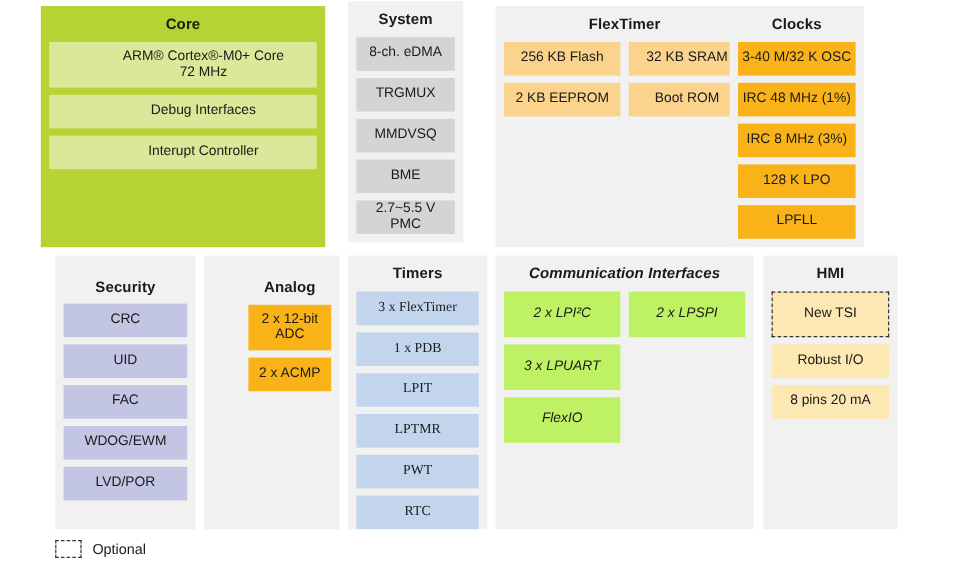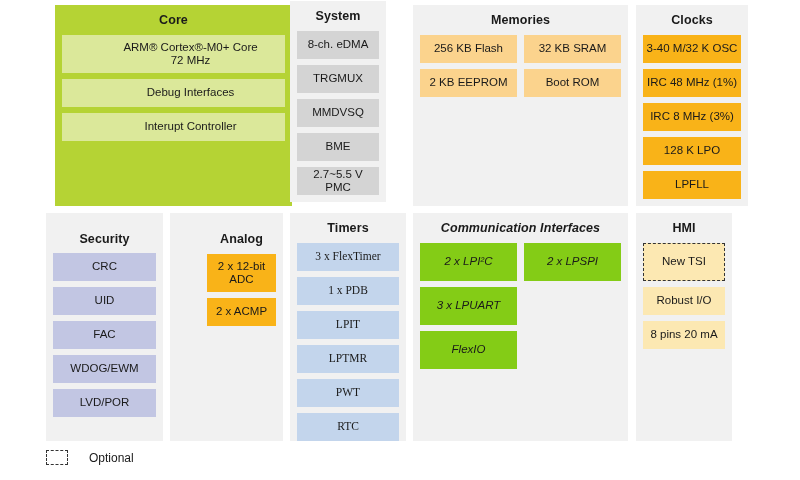--- a/index.html
+++ b/index.html
@@ -70,53 +70,53 @@
   .block.tall { height: 38px; }
   .block.half { width: calc(50% - 3.5px); }
 
   .block.core-block   { background: #dbe89a; padding-left: 37px; }
   .block.system-block { background: #d4d4d4; }
   .block.memory-block { background: #fbd38d; }
   .block.clock-block  { background: #f9b318; }
   .block.security-block { background: #c2c6e3; }
   .block.analog-block { background: #f9b318; }
   .block.timer-block  { background: #c3d5ec; font-family: Liberation Serif, serif; }
-  .block.comm-block   { background: #84cc16; align-items: center; }
+  .block.comm-block   { background: #bef264; align-items: center; }
   .block.hmi-block    { background: #fce8b2; }
   .block.optional {
     border: 1.6px dashed #333333;
   }
 
   
   #legend {
     position: absolute;
     left: 46px;
     top: 450px;
     display: flex;
     align-items: center;
-    gap: 21px;
+    gap: 9px;
   }
   #legend .swatch {
     width: 22px;
     height: 15px;
     border: 1.6px dashed #333333;
     box-sizing: border-box;
     background: #ffffff;
   }
   #legend .legend-label {
     font-size: 12px;
     color: #1a1a1a;
   }
 </style>
 </head>
 <body>
 
 <div id="diagram">
 
-  <div class="panel core-panel" style="left:55px; top:5px; width:237px; height:201px;">
+  <div class="panel core-panel" style="left:34px; top:5px; width:237px; height:201px;">
     <div class="panel-title">Core</div>
     <div class="blocks">
       <div class="block core-block tall">
         <span>ARM® Cortex®-M0+ Core<br>72 MHz</span>
       </div>
       <div class="block core-block">
         <span>Debug Interfaces</span>
       </div>
       <div class="block core-block">
         <span>Interupt Controller</span>
@@ -139,38 +139,38 @@
       <div class="block system-block">
         <span>BME</span>
       </div>
       <div class="block system-block">
         <span>2.7~5.5 V PMC</span>
       </div>
     </div>
   </div>
 
   <div class="panel" style="left:413px; top:5px; width:215px; height:201px;">
-    <div class="panel-title">Memories</div>
+    <div class="panel-title">FlexTimer</div>
     <div class="blocks">
       <div class="block memory-block half">
         <span>256 KB Flash</span>
       </div>
       <div class="block memory-block half">
         <span>32 KB SRAM</span>
       </div>
       <div class="block memory-block half">
         <span>2 KB EEPROM</span>
       </div>
       <div class="block memory-block half">
         <span>Boot ROM</span>
       </div>
     </div>
   </div>
 
-  <div class="panel" style="left:636px; top:5px; width:112px; height:201px;">
+  <div class="panel" style="left:608px; top:5px; width:112px; height:201px;">
     <div class="panel-title">Clocks</div>
     <div class="blocks">
       <div class="block clock-block">
         <span>3-40 M/32 K OSC</span>
       </div>
       <div class="block clock-block">
         <span>IRC 48 MHz (1%)</span>
       </div>
       <div class="block clock-block">
         <span>IRC 8 MHz (3%)</span>
@@ -255,21 +255,21 @@
       <div class="block comm-block half tall">
         <span>3 x LPUART</span>
       </div>
       <div class="block half tall" style="background:transparent;"></div>
       <div class="block comm-block half tall">
         <span>FlexIO</span>
       </div>
     </div>
   </div>
 
-  <div class="panel" style="left:636px; top:213px; width:96px; height:228px;">
+  <div class="panel" style="left:636px; top:213px; width:112px; height:228px;">
     <div class="panel-title">HMI</div>
     <div class="blocks">
       <div class="block hmi-block optional tall">
         <span>New TSI</span>
       </div>
       <div class="block hmi-block">
         <span>Robust I/O</span>
       </div>
       <div class="block hmi-block">
         <span>8 pins 20 mA</span>

